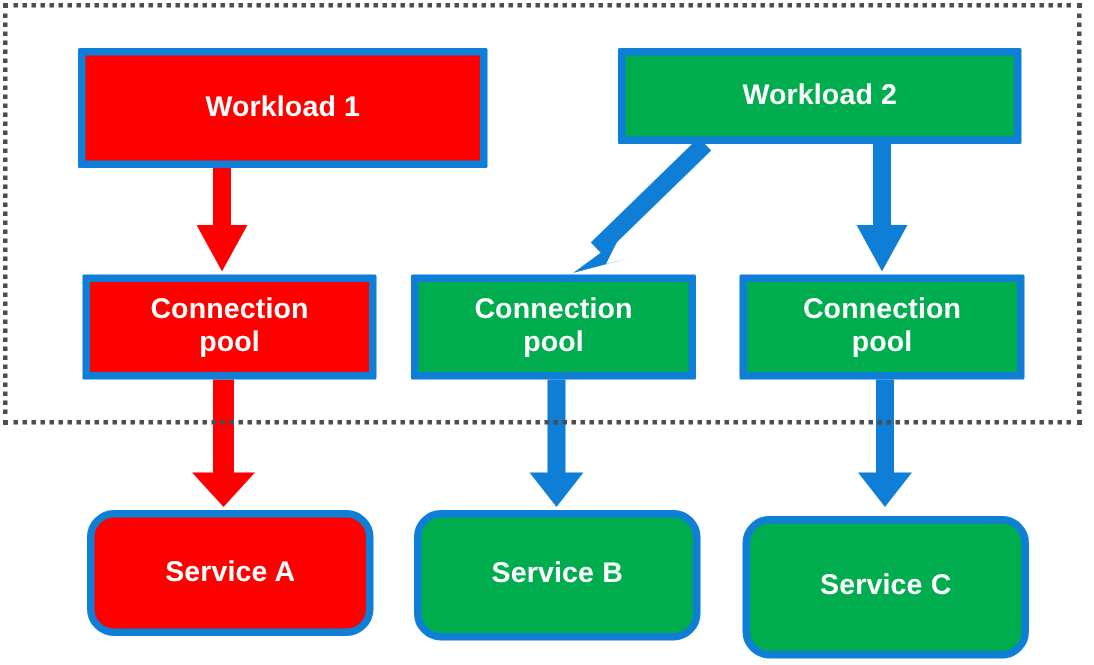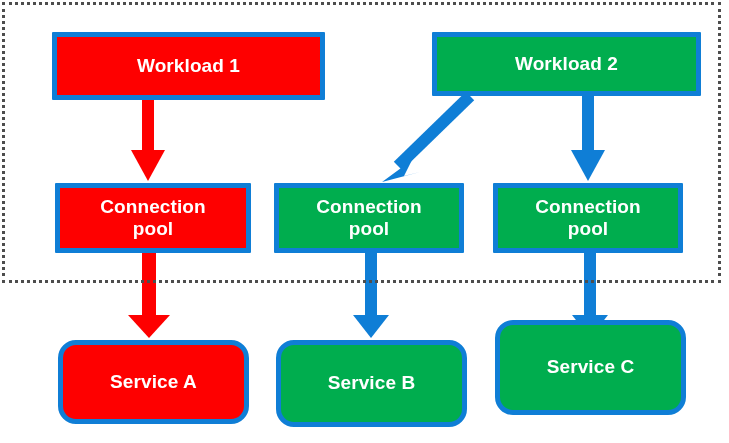--- a/index.html
+++ b/index.html
@@ -99,25 +99,25 @@
       <rect x="365" y="253" width="12" height="67" fill="#0f7ed6"></rect>
       <polygon points="353,315 389,315 371,338" fill="#0f7ed6"></polygon>
     </g>
 
     <g>
       <rect x="584" y="253" width="12" height="67" fill="#0f7ed6"></rect>
       <polygon points="572,315 608,315 590,338" fill="#0f7ed6"></polygon>
     </g>
   </svg>
 
-  <div class="node rect fill-red" style="left:52px; top:32px; width:273px; height:68px;">
+  <div class="node rect fill-red" style="left:52px; top:32px; width:273px; height:80px;">
     <span class="node-label">Workload 1</span>
   </div>
 
-  <div class="node rect fill-green" style="left:432px; top:32px; width:269px; height:64px;">
+  <div class="node rect fill-green" style="left:412px; top:32px; width:269px; height:64px;">
     <span class="node-label">Workload 2</span>
   </div>
 
   <div class="node rect fill-red" style="left:55px; top:183px; width:196px; height:70px;">
     <span class="node-label">Connection
 pool</span>
   </div>
 
   <div class="node rect fill-green" style="left:274px; top:183px; width:190px; height:70px;">
     <span class="node-label">Connection
@@ -130,17 +130,17 @@
   </div>
 
   <div class="node rounded fill-red" style="left:58px; top:340px; width:191px; height:84px;">
     <span class="node-label">Service A</span>
   </div>
 
   <div class="node rounded fill-green" style="left:276px; top:340px; width:191px; height:87px;">
     <span class="node-label">Service B</span>
   </div>
 
-  <div class="node rounded fill-green" style="left:495px; top:320px; width:191px; height:95px;">
+  <div class="node rounded fill-green" style="left:495px; top:344px; width:191px; height:95px;">
     <span class="node-label">Service C</span>
   </div>
 
 </div>
 
 </body></html>

